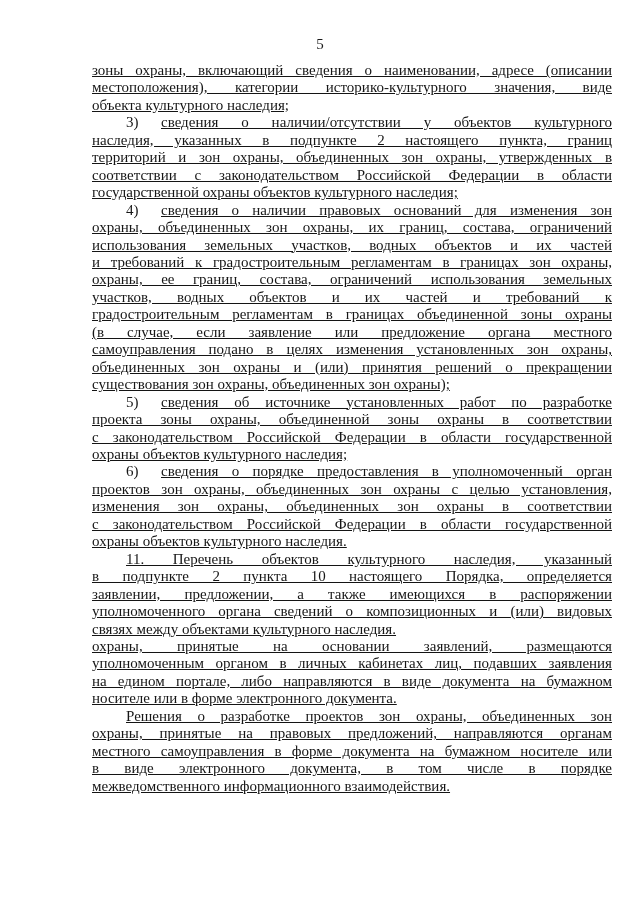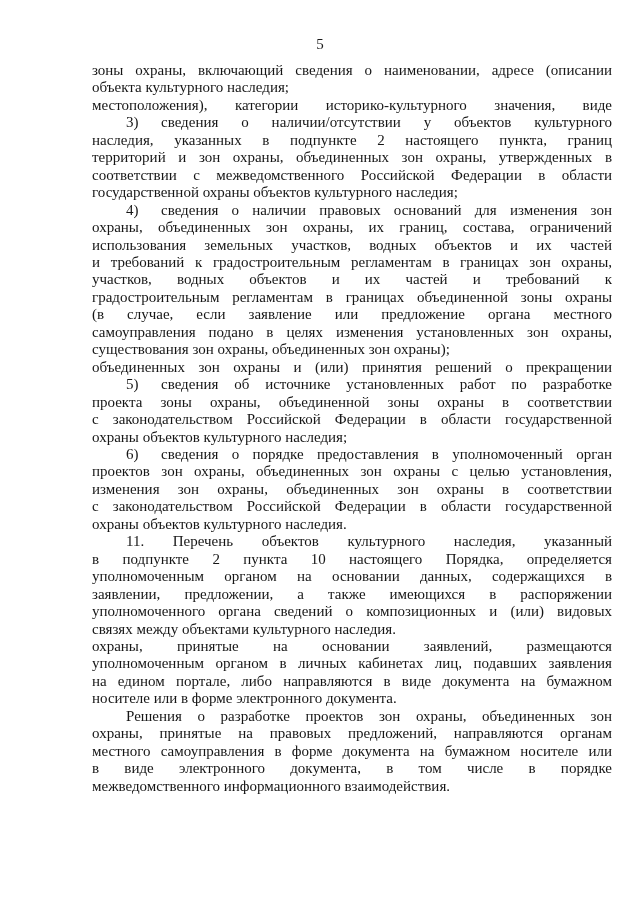--- a/index.html
+++ b/index.html
@@ -24,20 +24,21 @@
     width: 640px;
     text-align: center;
     font-size: 15px;
     line-height: 17px;
     color: #1a1a1a;
   }
   .content {
     margin-top: 9px;
     padding-left: 92px;
     padding-right: 28px; 
+    text-decoration: underline;
   }
   .line {
     font-size: 15px;
     line-height: 17.45px;
     white-space: normal;
     color: #161616;
   }
   .line.just {
     text-align: justify;
     text-align-last: justify;
@@ -56,59 +57,59 @@
   }
 </style>
 </head>
 <body>
 
 <div class="page">
   <div class="page-number">5</div>
   <div class="content" id="doc-content">
       <div>
         <div class="line just">зоны охраны, включающий сведения о наименовании, адресе (описании</div>
+        <div class="line just">местоположения), категории историко-культурного значения, виде</div>
         <div class="line last">объекта культурного наследия;</div>
-        <div class="line just">местоположения), категории историко-культурного значения, виде</div>
       </div>
       <div>
         <div class="line just indent"><span class="marker">3)</span><span>сведения о наличии/отсутствии у объектов культурного</span></div>
         <div class="line just">наследия, указанных в подпункте 2 настоящего пункта, границ</div>
         <div class="line just">территорий и зон охраны, объединенных зон охраны, утвержденных в</div>
-        <div class="line just">соответствии с межведомственного Российской Федерации в области</div>
+        <div class="line just">соответствии с законодательством Российской Федерации в области</div>
         <div class="line last">государственной охраны объектов культурного наследия;</div>
       </div>
       <div>
         <div class="line just indent"><span class="marker">4)</span><span>сведения о наличии правовых оснований для изменения зон</span></div>
         <div class="line just">охраны, объединенных зон охраны, их границ, состава, ограничений</div>
         <div class="line just">использования земельных участков, водных объектов и их частей</div>
         <div class="line just">и требований к градостроительным регламентам в границах зон охраны,</div>
+        <div class="line just">охраны, ее границ, состава, ограничений использования земельных</div>
         <div class="line just">участков, водных объектов и их частей и требований к</div>
         <div class="line just">градостроительным регламентам в границах объединенной зоны охраны</div>
         <div class="line just">(в случае, если заявление или предложение органа местного</div>
         <div class="line just">самоуправления подано в целях изменения установленных зон охраны,</div>
+        <div class="line just">объединенных зон охраны и (или) принятия решений о прекращении</div>
         <div class="line last">существования зон охраны, объединенных зон охраны);</div>
-        <div class="line just">объединенных зон охраны и (или) принятия решений о прекращении</div>
       </div>
       <div>
         <div class="line just indent"><span class="marker">5)</span><span>сведения об источнике установленных работ по разработке</span></div>
         <div class="line just">проекта зоны охраны, объединенной зоны охраны в соответствии</div>
         <div class="line just">с законодательством Российской Федерации в области государственной</div>
         <div class="line last">охраны объектов культурного наследия;</div>
       </div>
       <div>
         <div class="line just indent"><span class="marker">6)</span><span>сведения о порядке предоставления в уполномоченный орган</span></div>
         <div class="line just">проектов зон охраны, объединенных зон охраны с целью установления,</div>
         <div class="line just">изменения зон охраны, объединенных зон охраны в соответствии</div>
         <div class="line just">с законодательством Российской Федерации в области государственной</div>
         <div class="line last">охраны объектов культурного наследия.</div>
       </div>
       <div>
         <div class="line just indent">11. Перечень объектов культурного наследия, указанный</div>
         <div class="line just">в подпункте 2 пункта 10 настоящего Порядка, определяется</div>
-        <div class="line just">уполномоченным органом на основании данных, содержащихся в</div>
         <div class="line just">заявлении, предложении, а также имеющихся в распоряжении</div>
         <div class="line just">уполномоченного органа сведений о композиционных и (или) видовых</div>
         <div class="line last">связях между объектами культурного наследия.</div>
       </div>
       <div>
         <div class="line just">охраны, принятые на основании заявлений, размещаются</div>
         <div class="line just">уполномоченным органом в личных кабинетах лиц, подавших заявления</div>
         <div class="line just">на едином портале, либо направляются в виде документа на бумажном</div>
         <div class="line last">носителе или в форме электронного документа.</div>
       </div>

